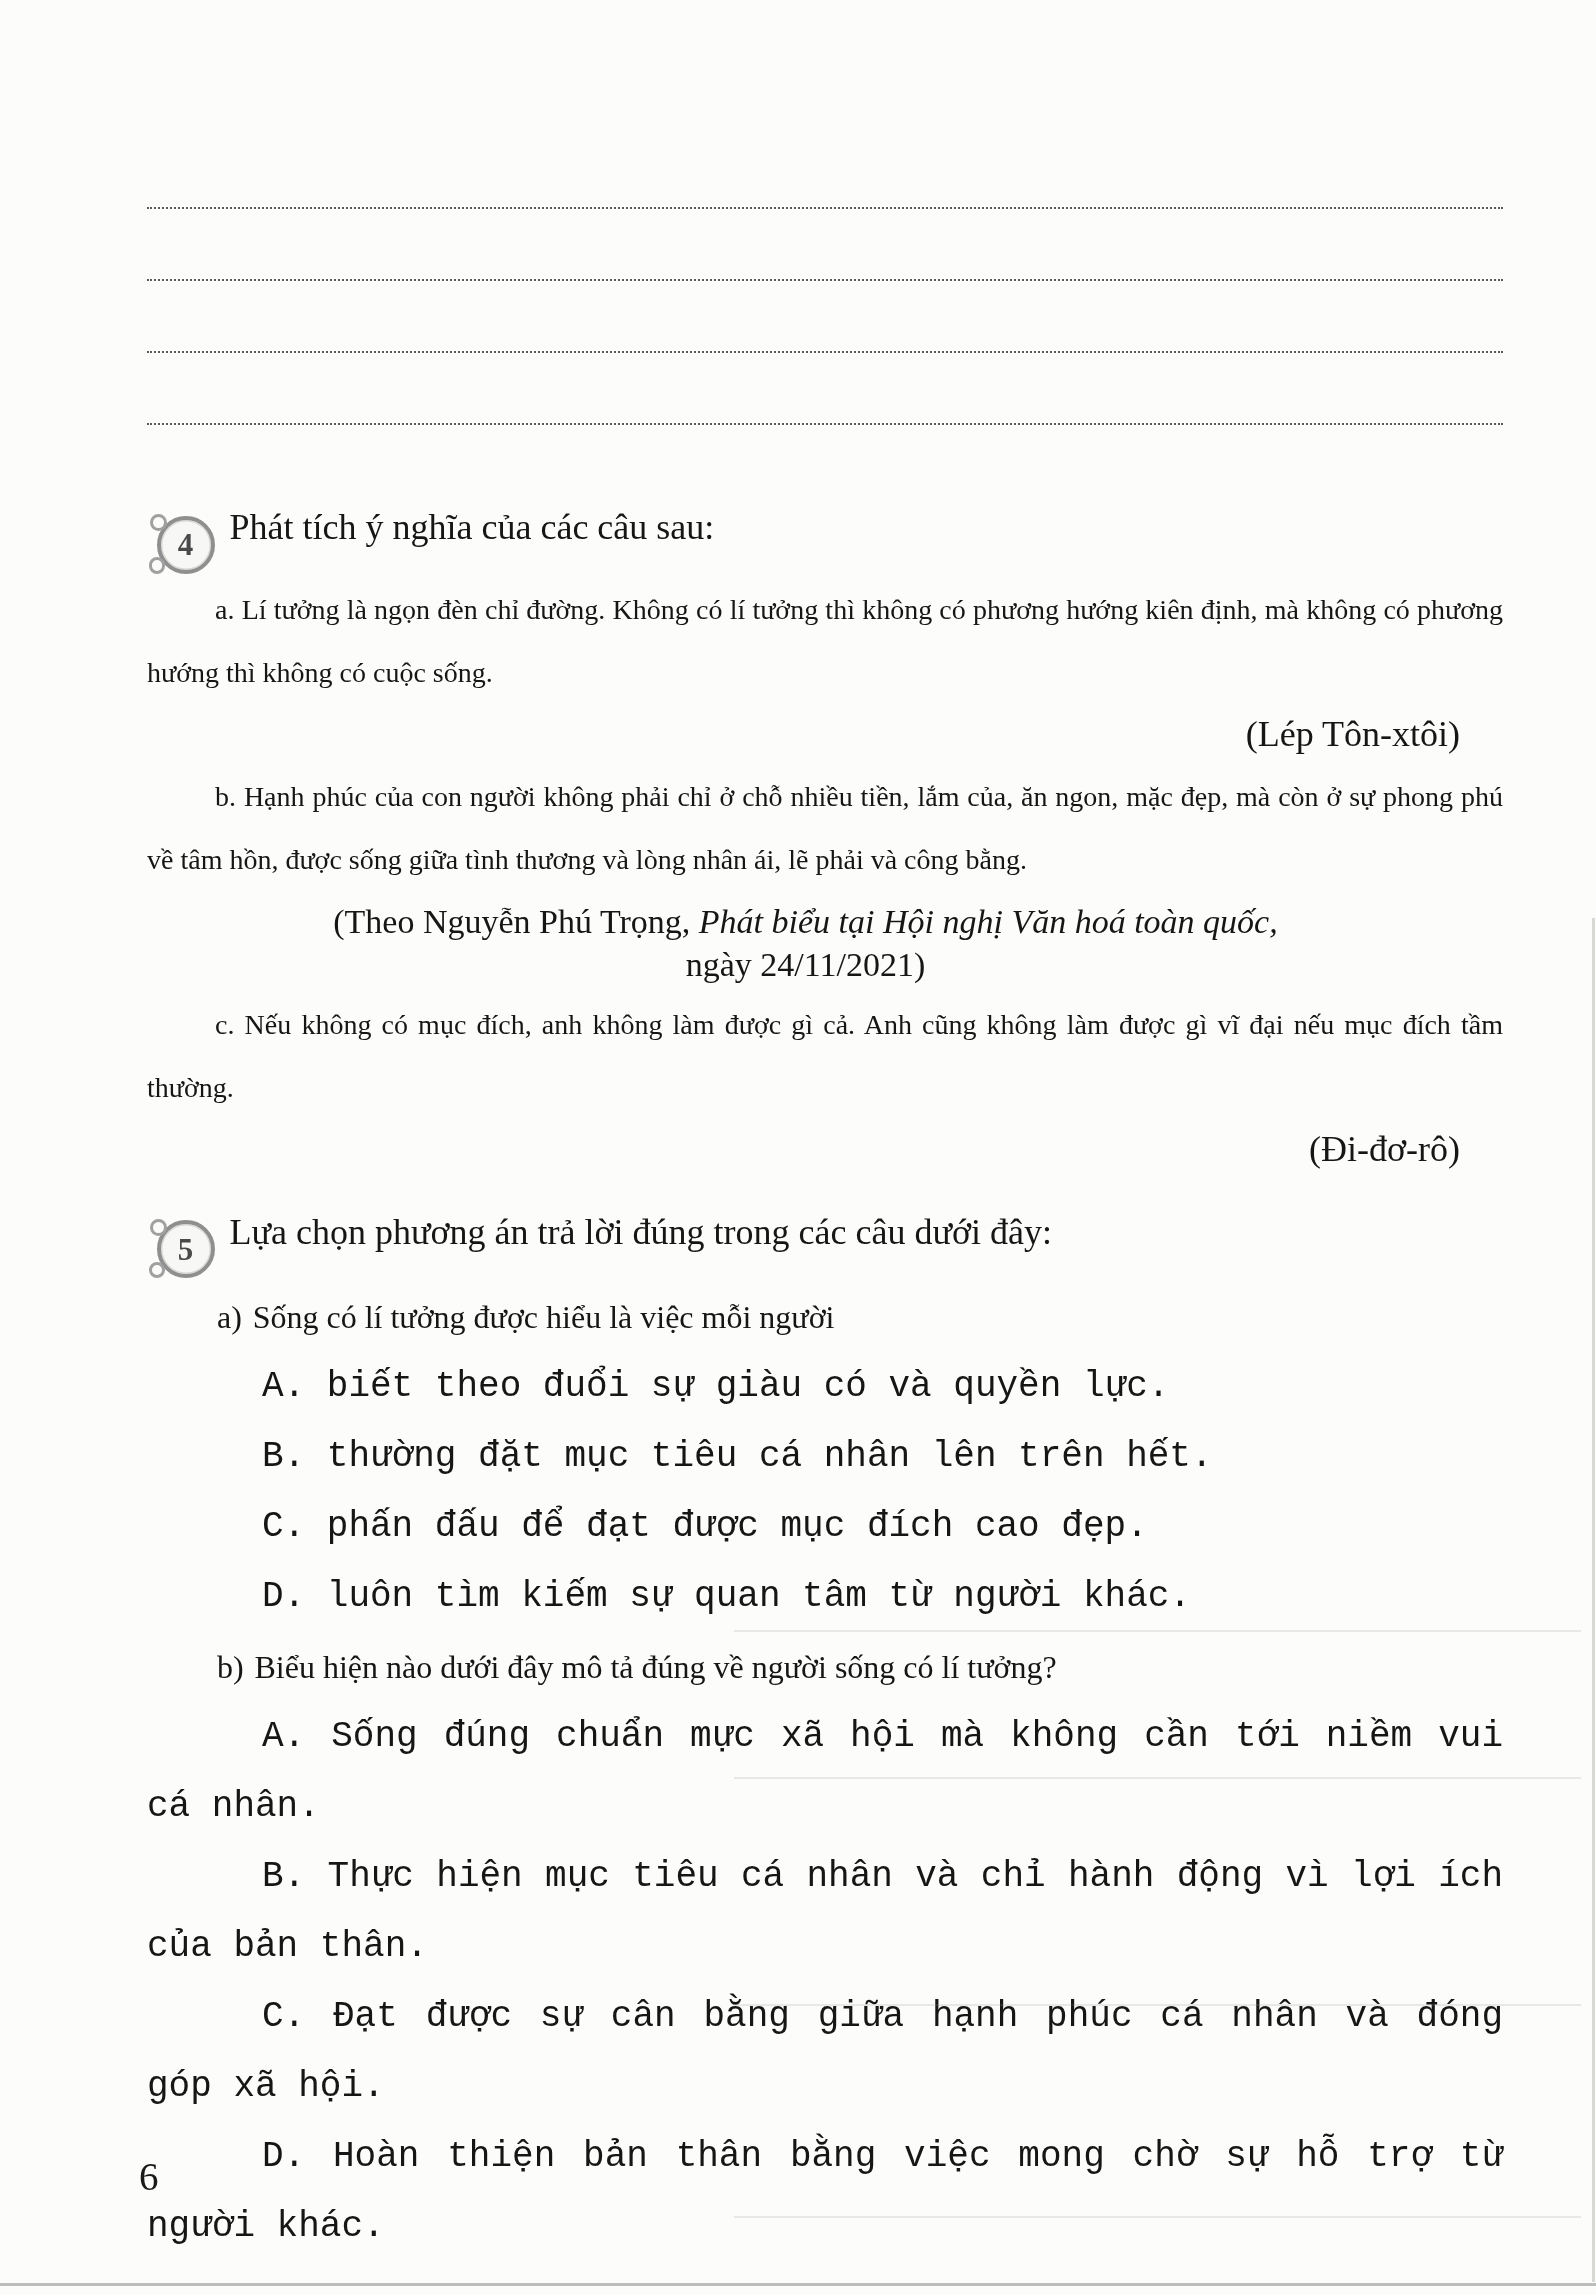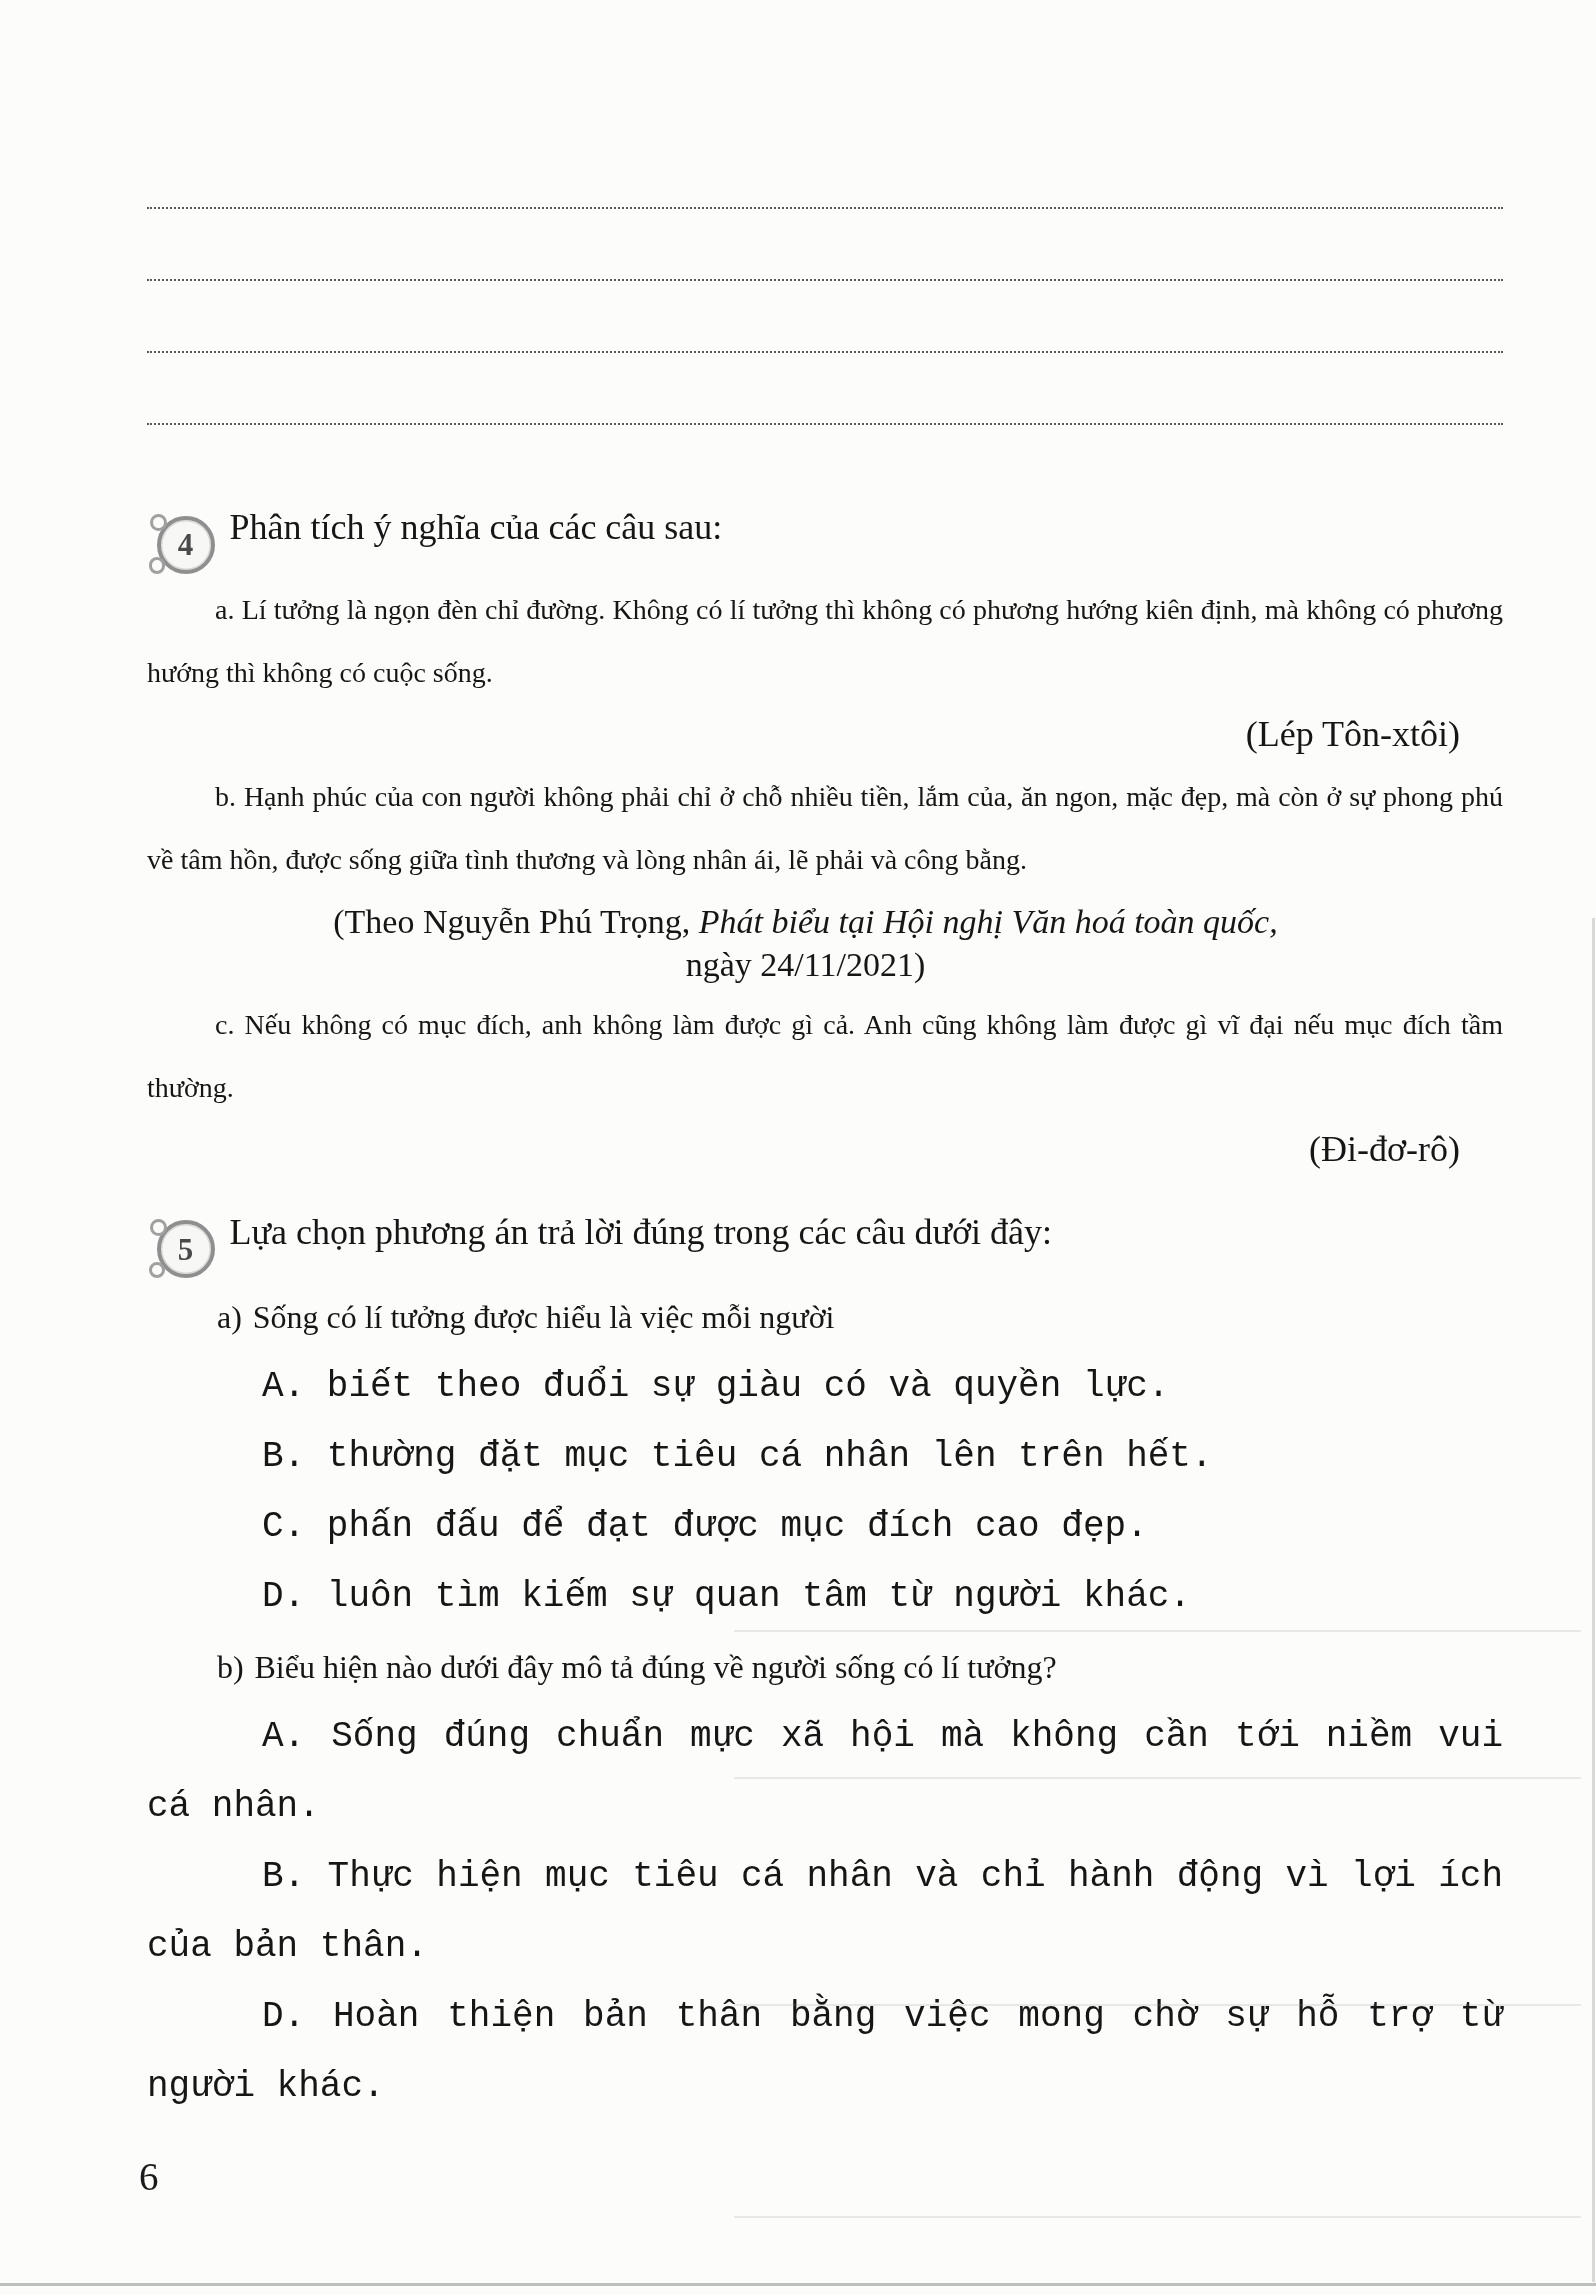--- a/index.html
+++ b/index.html
@@ -146,21 +146,21 @@
       <div class="dotline"></div>
       <div class="dotline"></div>
     </div>
 
     <section>
       <div class="q-head">
         <span class="q-badge">
           <span class="badge-dot dot-a"></span>
           <span class="badge-dot dot-b"></span>
           <span class="q-num">4</span>
-        </span><span class="q-prompt">Phân tích ý nghĩa của các câu sau:</span>
+        </span><span class="q-prompt">Phát tích ý nghĩa của các câu sau:</span>
       </div>
 
       <p class="para">a. Lí tưởng là ngọn đèn chỉ đường. Không có lí tưởng thì không có phương hướng kiên định, mà không có phương hướng thì không có cuộc sống.</p>
       <p class="attr">(Lép Tôn-xtôi)</p>
 
       <p class="para">b. Hạnh phúc của con người không phải chỉ ở chỗ nhiều tiền, lắm của, ăn ngon, mặc đẹp, mà còn ở sự phong phú về tâm hồn, được sống giữa tình thương và lòng nhân ái, lẽ phải và công bằng.</p>
       <p class="attr attr-sm"><span>(Theo Nguyễn Phú Trọng, </span><em>Phát biểu tại Hội nghị Văn hoá toàn quốc,</em><br><span>ngày 24/11/2021)</span></p>
 
       <p class="para">c. Nếu không có mục đích, anh không làm được gì cả. Anh cũng không làm được gì vĩ đại nếu mục đích tầm thường.</p>
       <p class="attr">(Đi-đơ-rô)</p>
@@ -177,20 +177,21 @@
 
       <p class="subq"><span class="subq-label">a)</span><span>Sống có lí tưởng được hiểu là việc mỗi người</span></p>
       <p class="option">A. biết theo đuổi sự giàu có và quyền lực.</p>
       <p class="option">B. thường đặt mục tiêu cá nhân lên trên hết.</p>
       <p class="option">C. phấn đấu để đạt được mục đích cao đẹp.</p>
       <p class="option">D. luôn tìm kiếm sự quan tâm từ người khác.</p>
 
       <p class="subq"><span class="subq-label">b)</span><span>Biểu hiện nào dưới đây mô tả đúng về người sống có lí tưởng?</span></p>
       <p class="option">A. Sống đúng chuẩn mực xã hội mà không cần tới niềm vui cá nhân.</p>
       <p class="option">B. Thực hiện mục tiêu cá nhân và chỉ hành động vì lợi ích của bản thân.</p>
+      <p class="option">C. Đạt được sự cân bằng giữa hạnh phúc cá nhân và đóng góp xã hội.</p>
       <p class="option">D. Hoàn thiện bản thân bằng việc mong chờ sự hỗ trợ từ người khác.</p>
     </section>
 
   </div>
 
   <div class="page-number">6</div>
 
   <div class="bleed bleed-1"></div>
   <div class="bleed bleed-2"></div>
   <div class="bleed bleed-3"></div>

